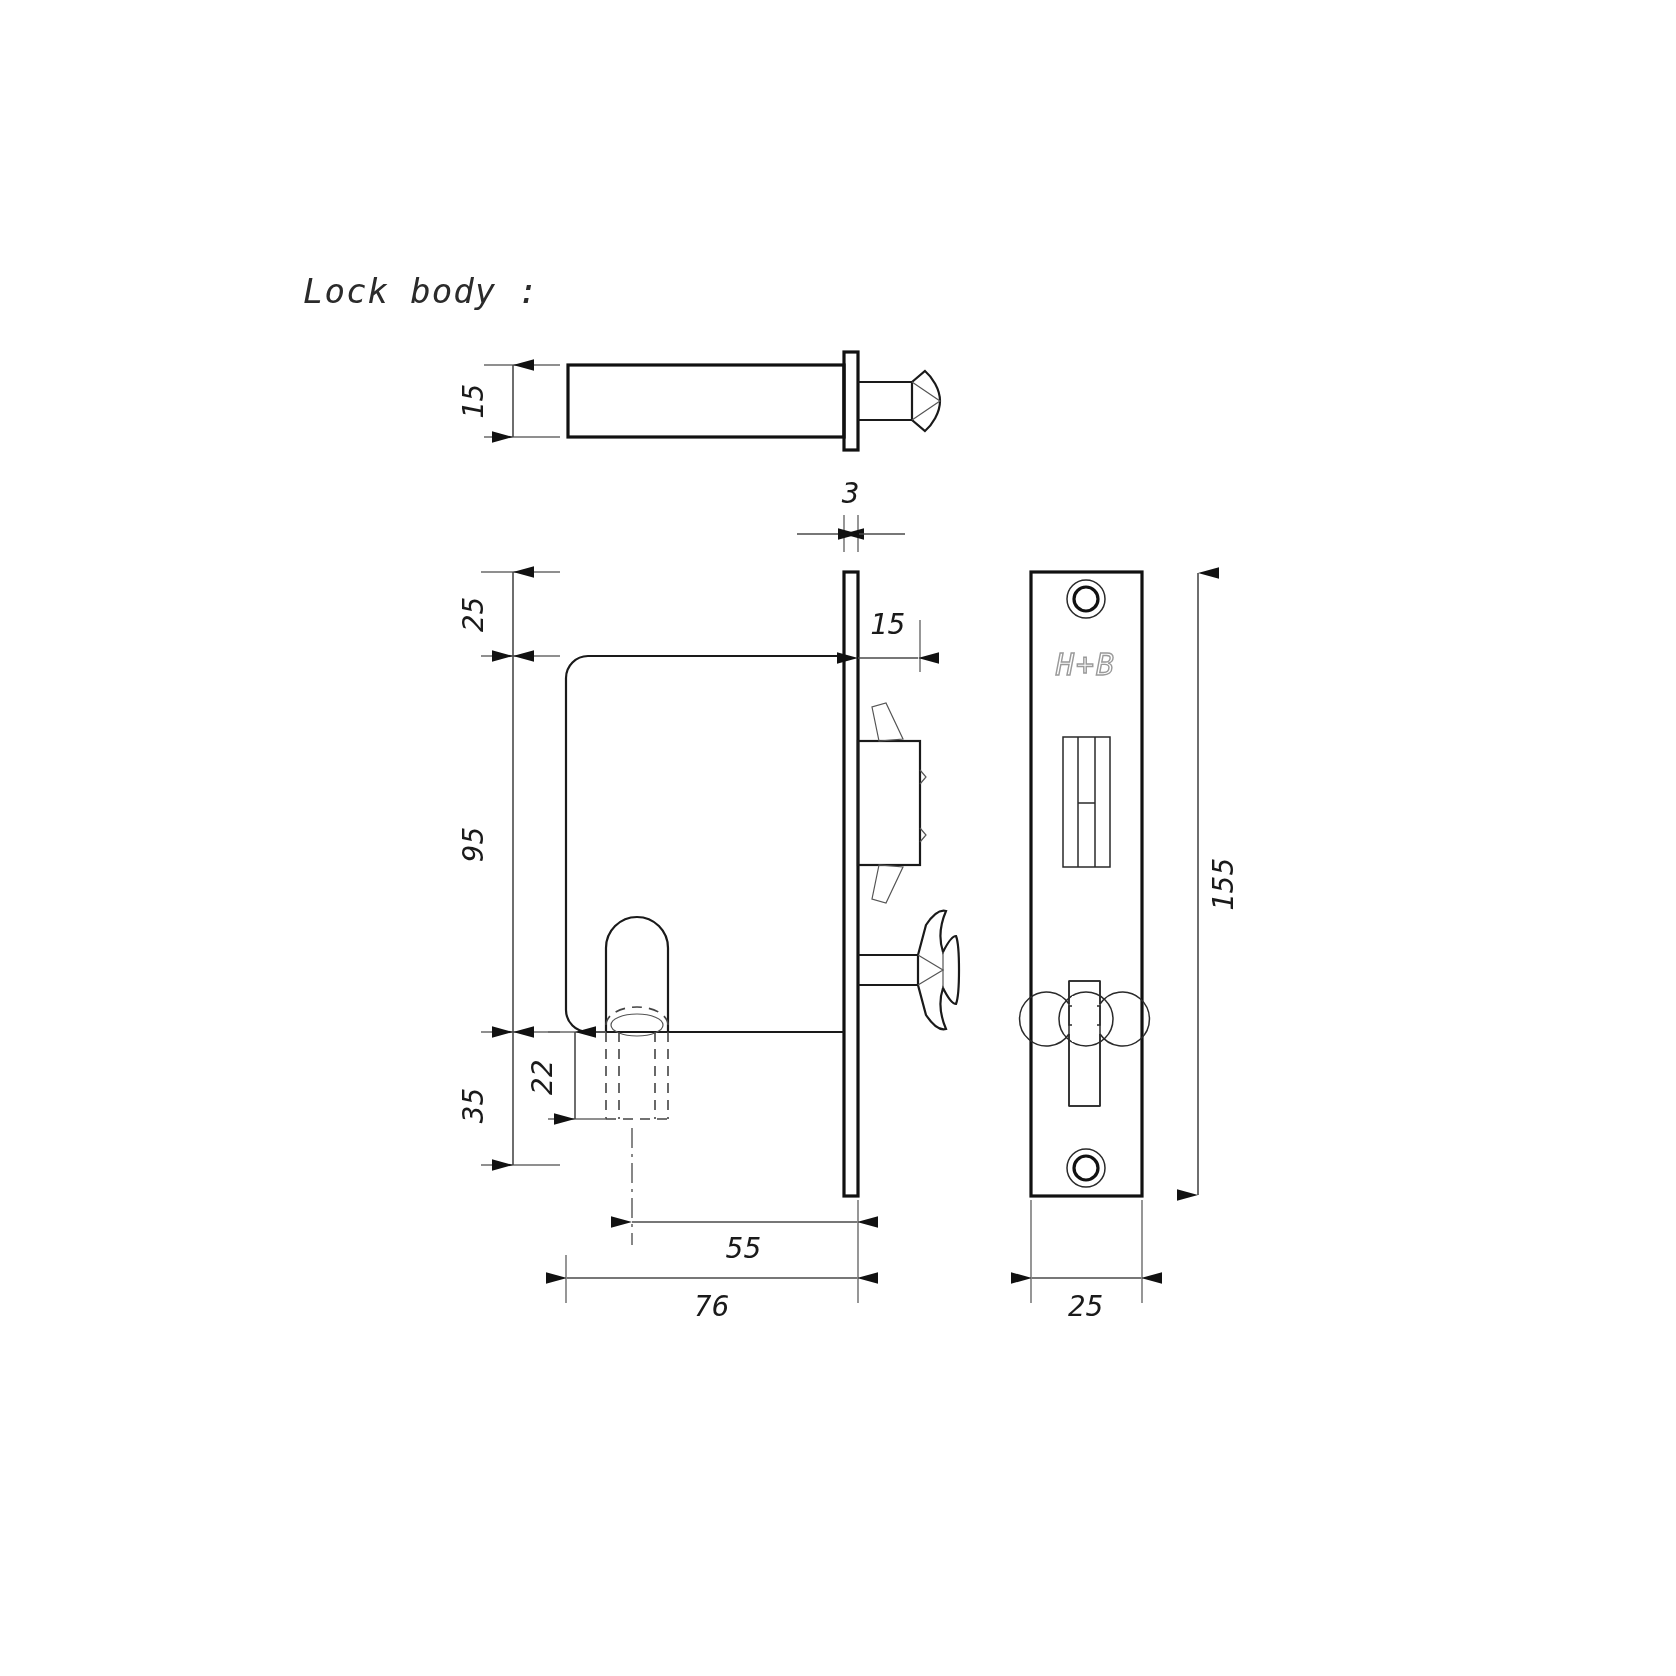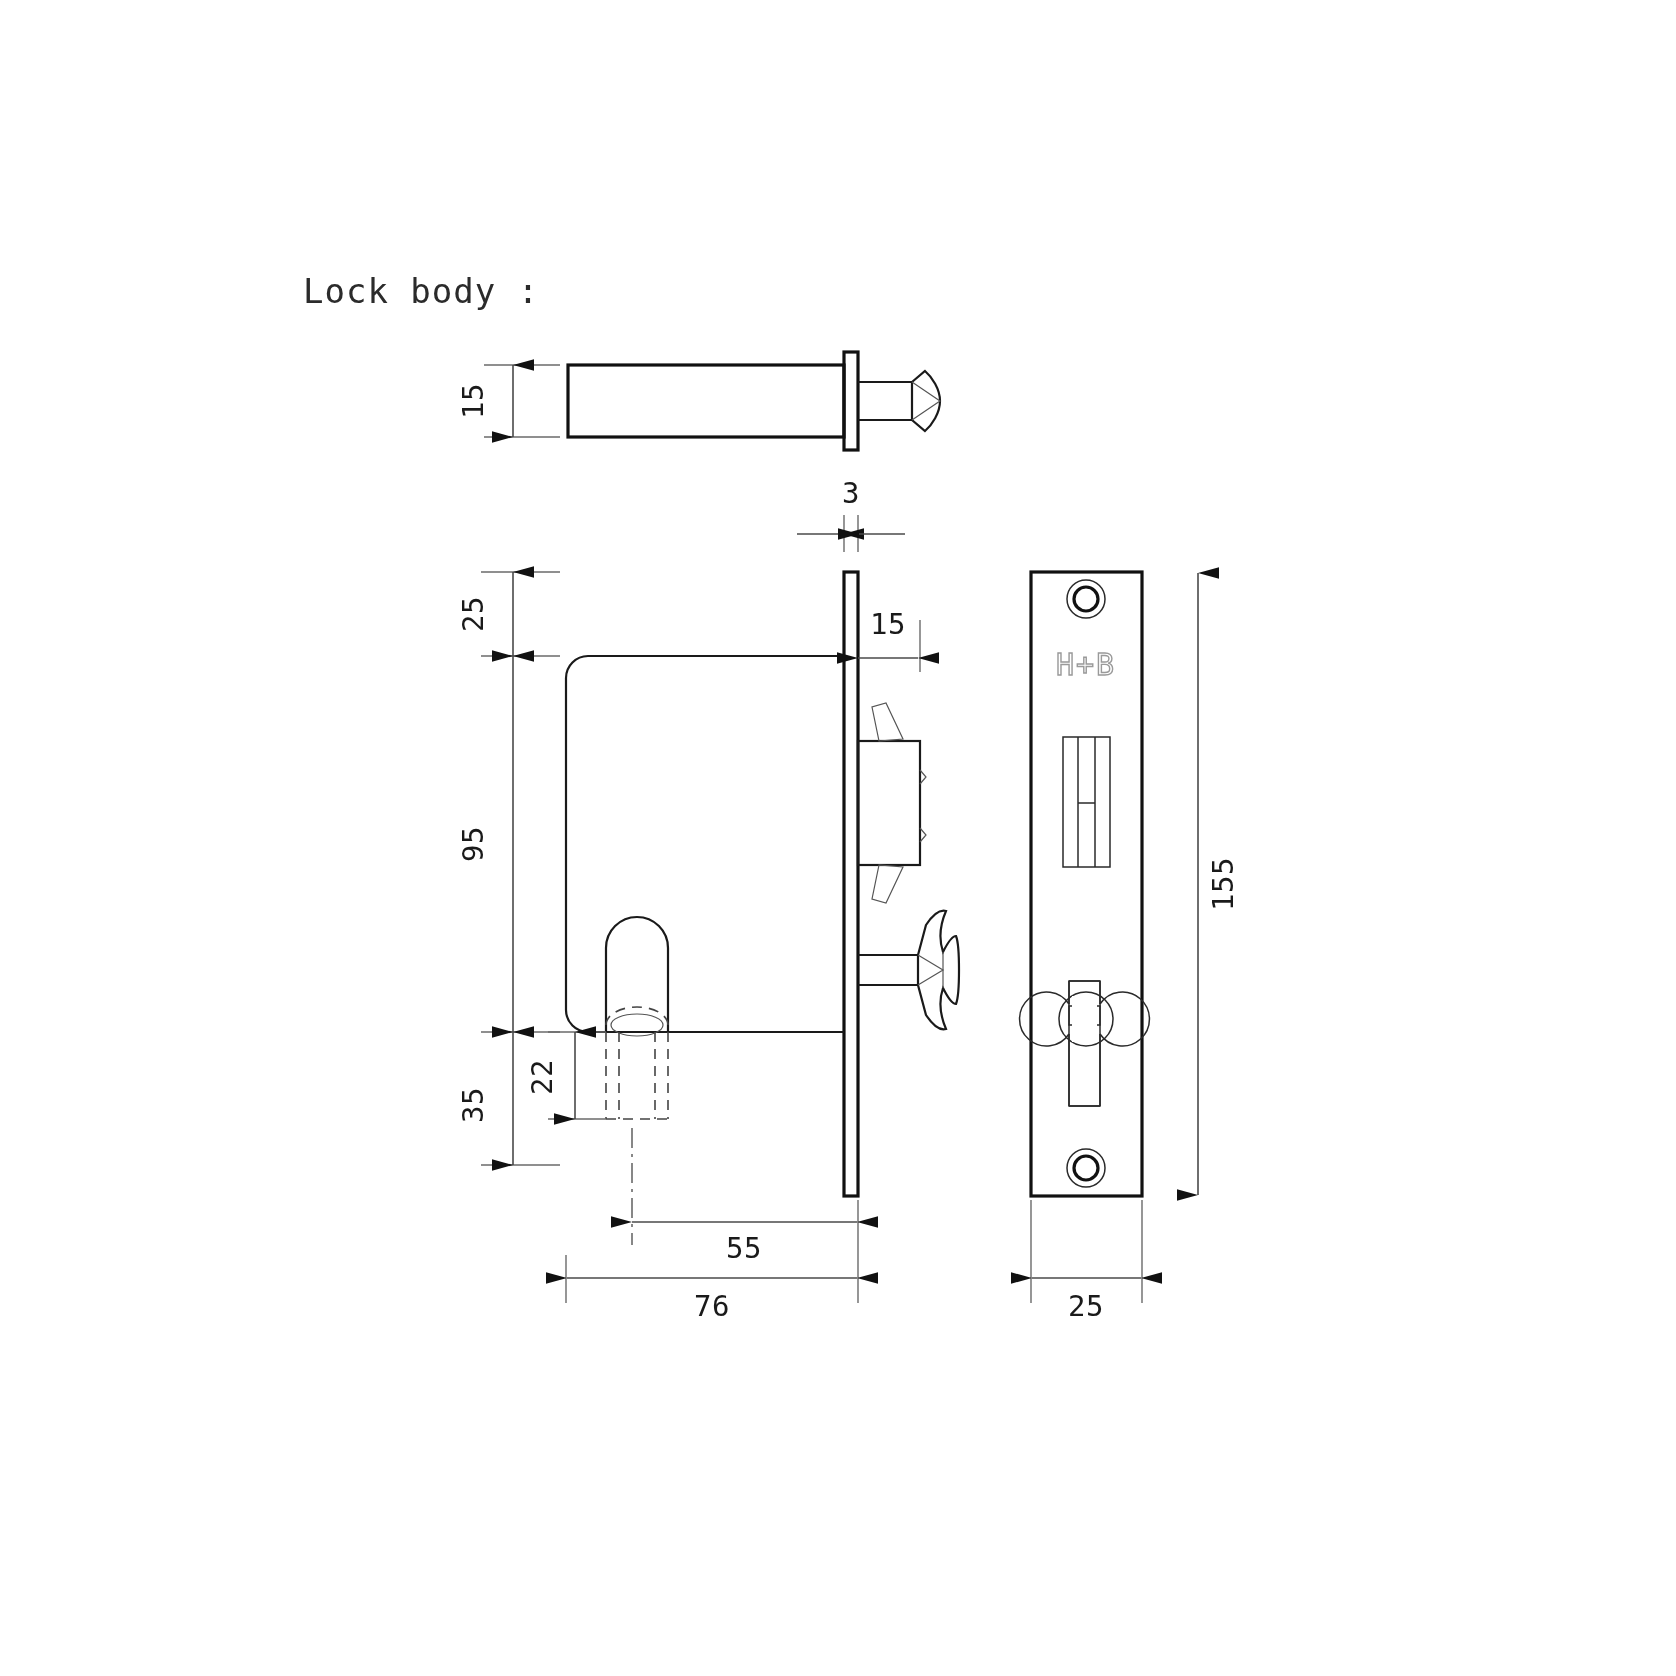--- a/index.html
+++ b/index.html
@@ -11,20 +11,21 @@
     width: 1676px;
     height: 1676px;
     font-family: "DejaVu Sans Mono", "Liberation Mono", monospace;
     overflow: hidden;
   }
   #sheet {
     position: relative;
     width: 1676px;
     height: 1676px;
     background: #ffffff;
+    font-style: italic;
   }
   #drawing {
     position: absolute;
     left: 0;
     top: 0;
     width: 1676px;
     height: 1676px;
     display: block;
   }
   .title-text {

